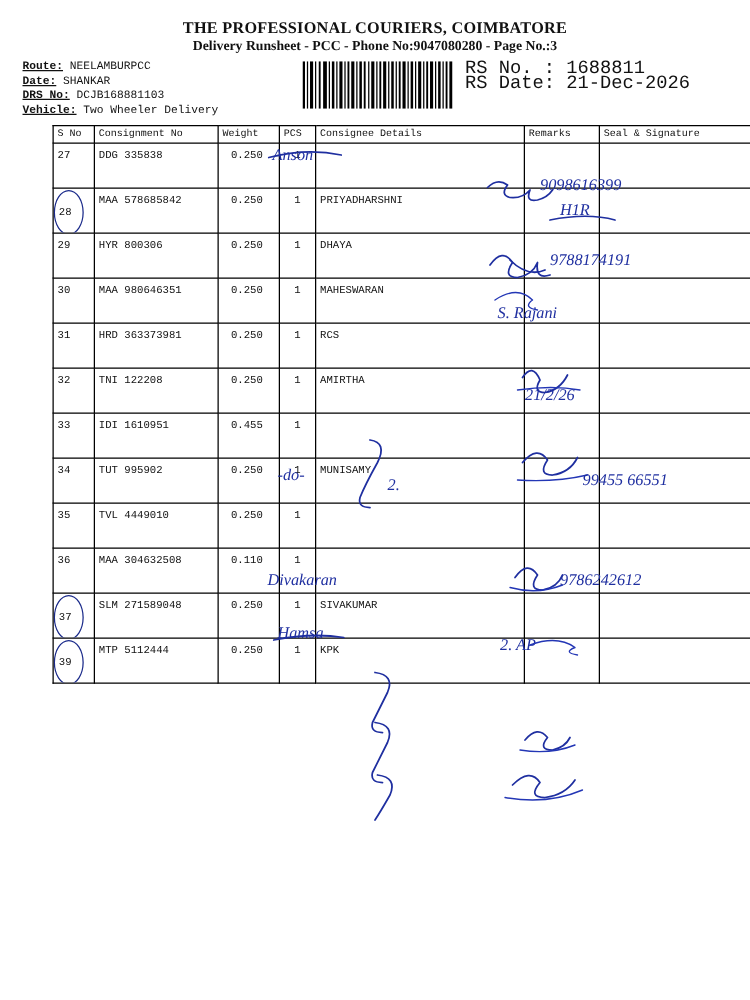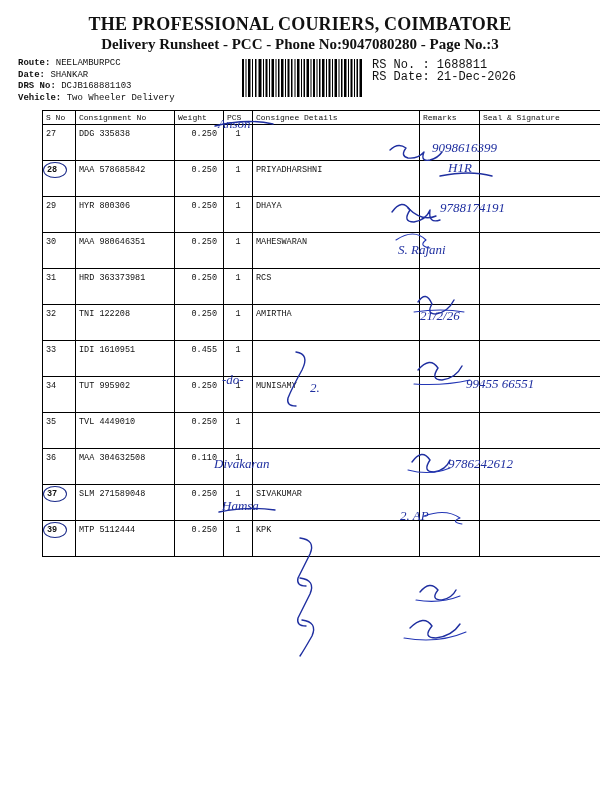--- a/index.html
+++ b/index.html
@@ -18,63 +18,64 @@
     position: relative;
     width: 600px;
     height: 800px;
     box-sizing: border-box;
     padding: 12px 14px 0 14px;
   }
   .title {
     text-align: center;
     font-family: "Liberation Serif", serif;
     font-weight: bold;
-    font-size: 18px;
+    font-size: 13px;
     letter-spacing: 0.2px;
     margin: 2px 0 1px 0;
   }
   .subtitle {
     text-align: center;
     font-family: "Liberation Serif", serif;
     font-weight: bold;
-    font-size: 15px;
+    font-size: 11px;
     margin: 0 0 5px 0;
   }
   .meta {
     position: relative;
     height: 52px;
     font-size: 9px;
     line-height: 11.5px;
   }
   .meta-left {
     position: absolute;
     left: 4px;
     top: 0;
     width: 215px;
   }
   .meta-left div {
     white-space: pre;
   }
   .meta-left .lbl {
     font-weight: bold;
+    text-decoration: underline;
   }
   .barcode {
     position: absolute;
     left: 228px;
     top: 1px;
     width: 120px;
     height: 38px;
     display: block;
   }
   .meta-right {
     position: absolute;
     left: 358px;
     top: 1px;
     width: 200px;
-    font-size: 12px;
+    font-size: 15px;
     line-height: 12px;
   }
   table.runsheet {
     width: 100%;
     border-collapse: collapse;
     table-layout: fixed;
     font-size: 8.5px;
     margin-left: 28px;
   }
   table.runsheet th, table.runsheet td {
@@ -91,40 +92,39 @@
     text-align: left;
     padding: 0 3px;
   }
   table.runsheet tbody td {
     height: 32px;
     line-height: 12px;
     padding-top: 3px;
   }
   .c-sno { width: 26px; text-align: left; }
   .c-con { width: 92px; }
-  .c-wt  { width: 42px; text-align: right; padding-right: 6px !important; }
+  .c-wt  { width: 42px; text-align: center; padding-right: 6px !important; }
   .c-pcs { width: 22px; text-align: center; }
   .c-cd  { width: 160px; }
   .c-rem { width: 53px; }
   .c-ss  { width: auto; }
   th.c-wt { text-align: left !important; padding-right: 3px !important; }
   th.c-pcs { text-align: left !important; }
   .sno-wrap {
     position: relative;
     display: inline-block;
     min-width: 16px;
   }
   .circled {
     display: inline-block;
     border: 1.2px solid #1a2a8a;
     border-radius: 50%;
-    padding: 1px 3px;
+    padding: 11px 3px;
     margin: -2px -3px;
     color: #111;
-    font-weight: bold;
   }
   
   .ink {
     position: absolute;
     left: 0;
     top: 0;
     width: 600px;
     height: 800px;
     pointer-events: none;
   }

